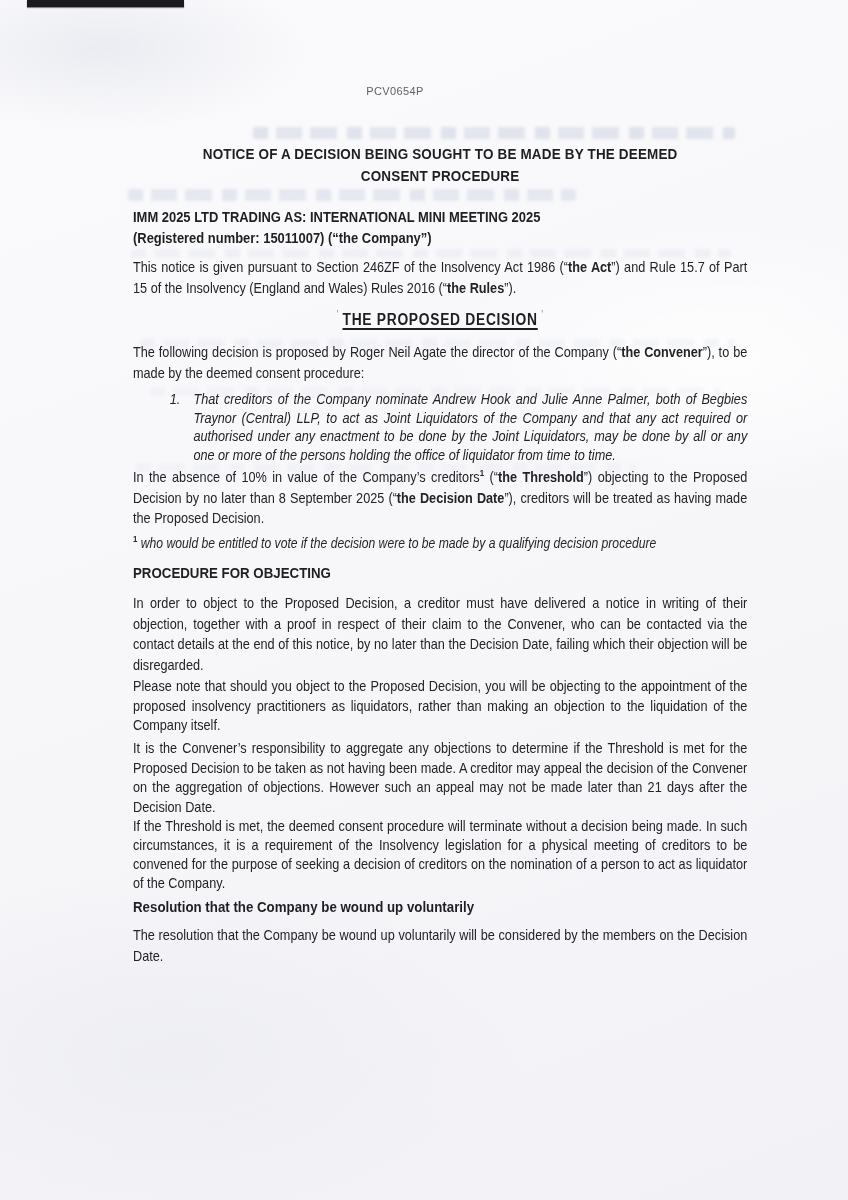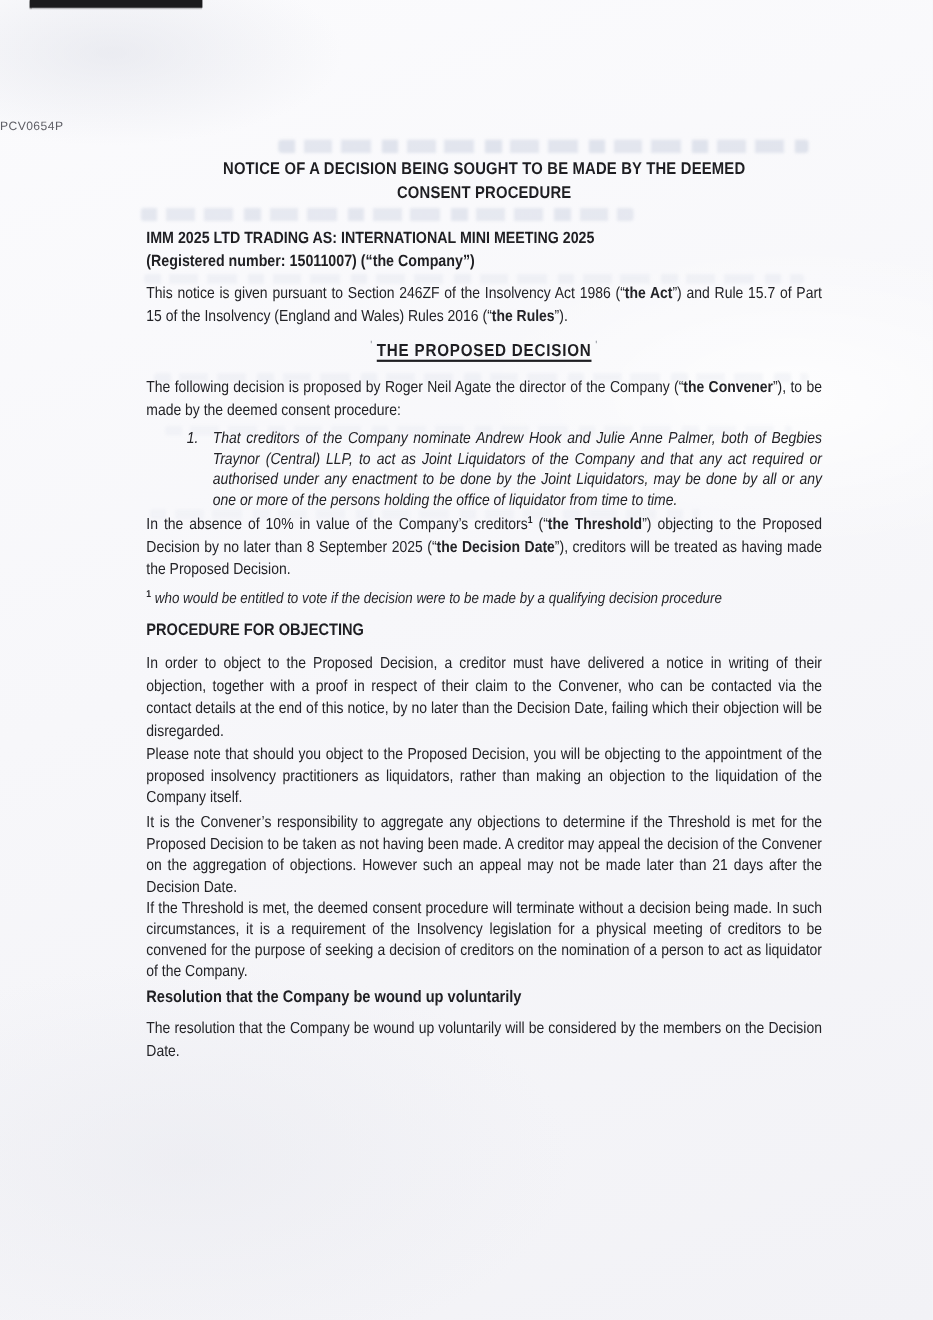--- a/index.html
+++ b/index.html
@@ -25,22 +25,22 @@
   
   .ghost{
     position:absolute;height:12px;border-radius:3px;
     background:repeating-linear-gradient(90deg,
       rgba(169,180,204,.65) 0 15px, rgba(169,180,204,0) 15px 23px,
       rgba(160,172,198,.5) 23px 49px, rgba(160,172,198,0) 49px 57px,
       rgba(172,182,206,.6) 57px 84px, rgba(172,182,206,0) 84px 94px);
     filter:blur(1.6px);
   }
   .ref{
-    position:absolute;top:85px;left:0;width:790px;text-align:left;
-    font-size:11px;letter-spacing:.4px;color:#5f5f66;margin-top:24px;
+    position:absolute;top:85px;left:0;width:790px;text-align:center;
+    font-size:11px;letter-spacing:.4px;color:#5f5f66;
   }
   
   .abs{position:absolute;left:133px;}
   .tx{width:702px;transform:scaleX(.875);transform-origin:0 0;}
   .body{font-size:14.5px;line-height:20.5px;color:#232327;}
   .just{text-align:justify;}
   .b{font-weight:700;}
   .it{font-style:italic;}
   h1,h2,h3,p{margin:0;padding:0;font-weight:normal;}
   .doc-title{

